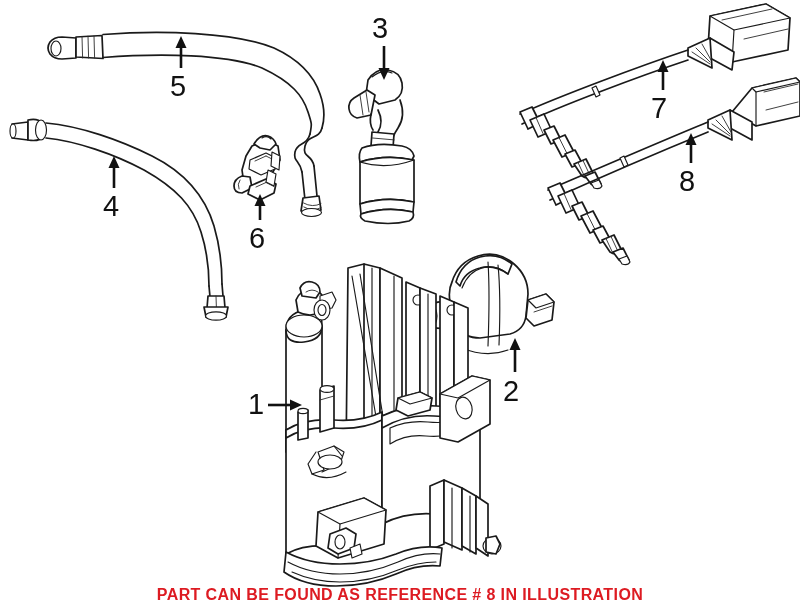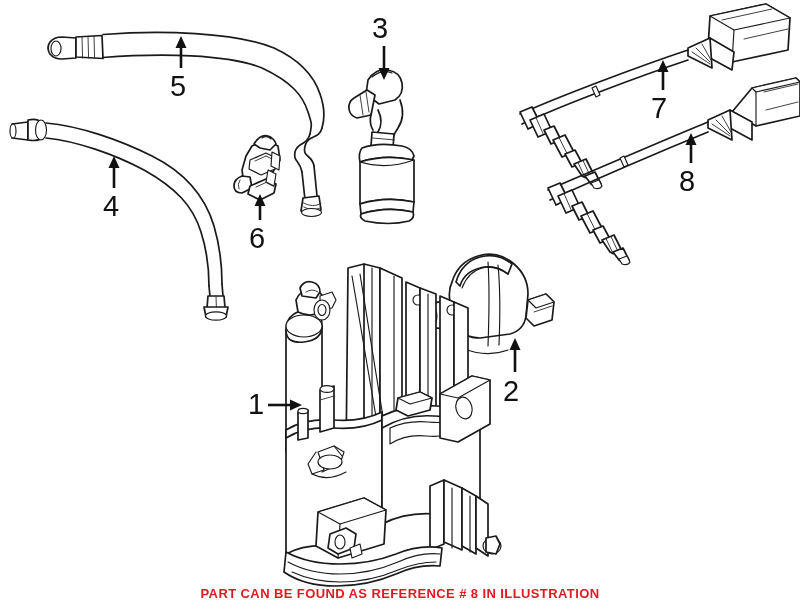--- a/index.html
+++ b/index.html
@@ -31,21 +31,21 @@
     white-space:nowrap;
     user-select:none;
   }
   #caption{
     position:absolute;
     left:0;
     top:586px;
     width:800px;
     text-align:center;
     font-family:"Liberation Sans", sans-serif;
-    font-size:13px;
+    font-size:16px;
     font-weight:bold;
     letter-spacing:0.4px;
     color:#dd1b22;
     white-space:nowrap;
   }
 </style>
 </head>
 <body>
 
 <div id="diagram-root">

